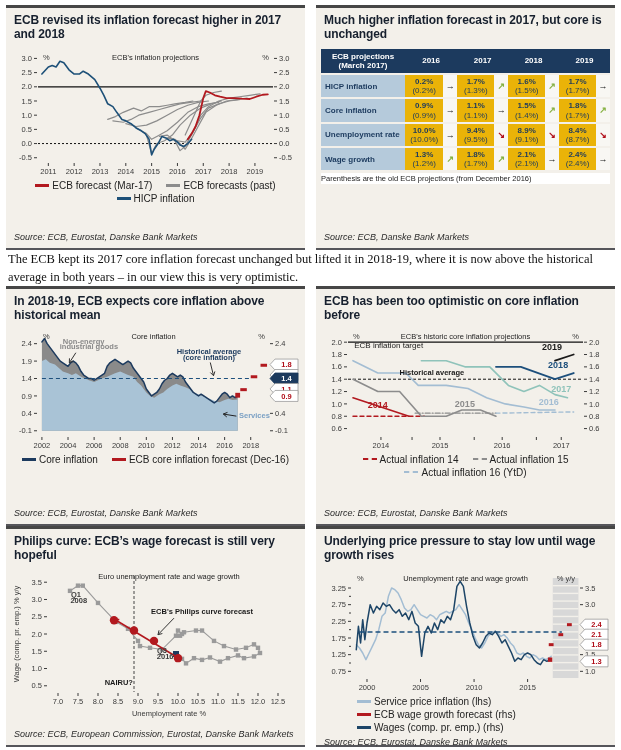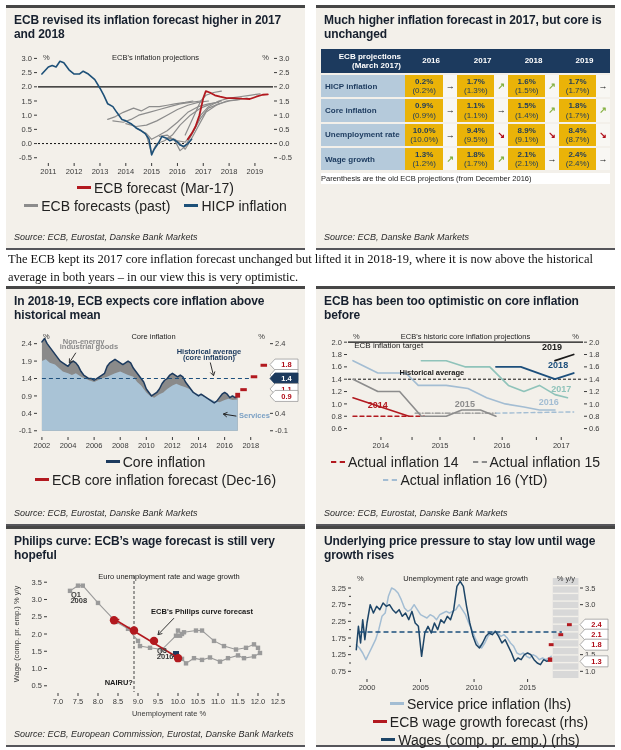--- a/index.html
+++ b/index.html
@@ -9,30 +9,30 @@
   .panel{flex:1 1 0;background:#f3f0ea;border-top:3px solid #464646;border-bottom:2px solid #55555a;
          display:flex;flex-direction:column;box-sizing:border-box;min-width:0;}
   .r1 .panel{height:245px;}
   .r2 .panel{height:240px;}
   .r3 .panel{height:221px;}
   .ptitle{font-weight:bold;font-size:12px;line-height:1.15;color:#17202e;padding:6px 8px 3px 8px;letter-spacing:-0.1px;}
   .chartwrap{flex:0 0 auto;display:flex;justify-content:center;}
   svg.chart{display:block;}
   .tk{font-family:"Liberation Sans",sans-serif;font-size:7.5px;fill:#3a3a3a;}
   .it{fill:#222;}
-  .legend{display:flex;flex-wrap:wrap;justify-content:center;font-size:14px;color:#222;padding:1px 4px;}
-  .legend.left{justify-content:center;padding-left:34px;}
+  .legend{display:flex;flex-wrap:wrap;justify-content:center;font-size:10px;color:#222;padding:1px 4px;}
+  .legend.left{justify-content:flex-end;padding-left:34px;flex-direction:column;}
   .lgi{display:inline-flex;align-items:center;gap:3px;margin:1px 7px;}
   .sw{width:14px;height:3px;display:inline-block;}
   .dashsw{height:0;}
   .source{margin-top:auto;font-family:"Liberation Sans",sans-serif;font-style:italic;font-size:9px;color:#2b2b2b;padding:2px 8px 6px 8px;}
   .para{font-family:"Liberation Serif",serif;font-size:12.5px;line-height:1.45;color:#111;max-width:588px;margin:0 2px;}
   
   table.proj{border-collapse:separate;border-spacing:0 2px;width:calc(100% - 10px);margin:2px 5px 0 5px;font-size:8px;line-height:1.15;}
-  table.proj th{background:#1c3a5e;color:#ffffff;font-weight:bold;text-align:right;padding:3px 4px;vertical-align:middle;}
+  table.proj th{background:#1c3a5e;color:#ffffff;font-weight:bold;text-align:center;padding:3px 4px;vertical-align:middle;}
   table.proj th.yr{text-align:center;}
   table.proj td{padding:2px 1px;vertical-align:middle;}
   td.lbl{background:#b5cadb;color:#1c3a5e;font-weight:bold;padding-left:4px !important;width:88px;}
   td.val{background:#eab308;color:#1c3a5e;text-align:center;font-weight:bold;width:40px;}
   td.val .old{font-weight:normal;}
   td.arw{background:#f8f7f3;text-align:center;font-weight:bold;font-size:9px;width:13px;}
   .a-up{color:#85b141;} .a-down{color:#b00e19;} .a-flat{color:#111;}
   .footnote{background:#ffffff;font-size:7.5px;color:#222;margin:1px 5px 0 5px;padding:1px 0;}
 </style>
 </head>

